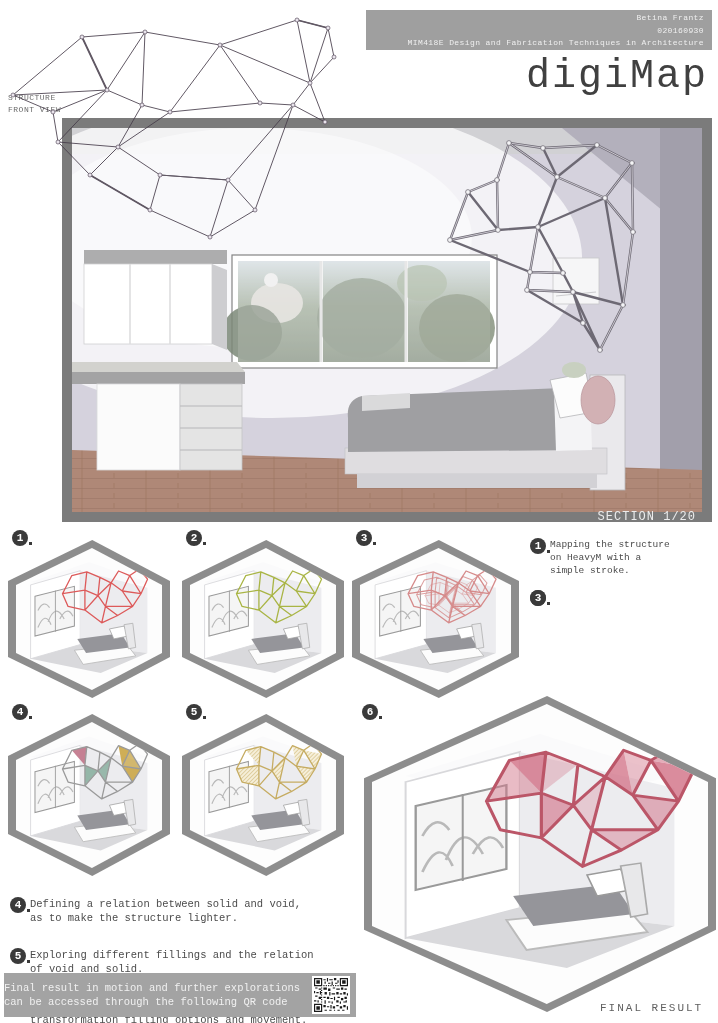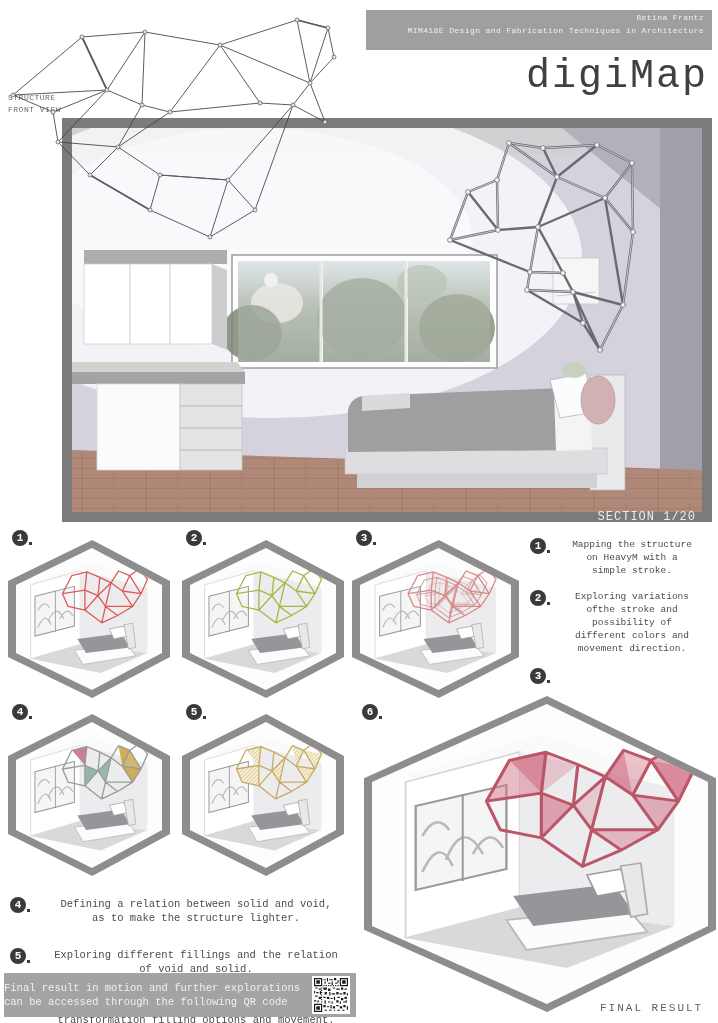--- a/index.html
+++ b/index.html
@@ -28,21 +28,21 @@
        clip-path:polygon(52% 0%,100% 26%,100% 74%,52% 100%,0% 74%,0% 26%);}
   .hex-in{position:absolute;left:8px;top:8px;right:8px;bottom:8px;background:#fdfdfd;
           clip-path:polygon(52% 0%,100% 26%,100% 74%,52% 100%,0% 74%,0% 26%);}
   .hex-in svg{width:100%;height:100%;display:block;}
 
   
   .steps-right{left:530px;top:538px;width:184px;}
   .steps-bottom{left:10px;top:874px;width:352px;}
   .step{position:relative;padding-left:20px;margin-bottom:13px;}
   .step .badge{left:0;top:0;}
-  .step-text{font-size:9.5px;line-height:13px;color:#4c4c4c;white-space:pre-line;text-align:center;}
+  .step-text{font-size:9.5px;line-height:13px;color:#4c4c4c;white-space:pre-line;}
   .steps-bottom .step-text{font-size:10.5px;line-height:14px;margin-top:23px;}
   .steps-bottom .step{margin-bottom:10px;}
 
   
   .footer-box{left:4px;top:973px;width:352px;height:44px;background:#a3a3a3;
               display:flex;align-items:center;}
   .footer-text{color:#f0f0f0;font-size:10.5px;line-height:14px;padding-left:0;
                white-space:pre-line;flex:1;}
   .qr{width:38px;height:38px;background:#fff;margin-right:6px;padding:2px;box-sizing:border-box;}
   .qr svg{width:100%;height:100%;display:block;}
@@ -93,20 +93,21 @@
         <rect width="64" height="10" fill="#9e6e59"></rect>
         <line x1="0" y1="0" x2="64" y2="0" stroke="#7c5140" stroke-width="0.9"></line>
         <line x1="20" y1="0" x2="20" y2="10" stroke="#85573f" stroke-width="0.7"></line>
         <line x1="52" y1="5" x2="52" y2="10" stroke="#85573f" stroke-width="0.7"></line>
       </pattern>
     </defs>
   </svg>
 
   <div class="abs hdr-bar">
     <div>Betina Frantz</div>
+    <div>020160930</div>
     <div>MIM418E Design and Fabrication Techniques in Architecture</div>
   </div>
   <div class="abs title">digiMap</div>
 
   <div class="abs struct-label">STRUCTURE
 FRONT VIEW</div>
 
   <svg class="abs" style="left:62px;top:118px;z-index:1" width="650" height="404" viewBox="0 0 650 404">
     <defs>
       <clipPath id="roomClip">
@@ -391,25 +392,20 @@
           <span>1</span>
         </div>
       <div class="step-text">Mapping the structure
 on HeavyM with a
 simple stroke.</div>
     </div>
     <div class="step">
       <div class="badge">
           <span>2</span>
         </div>
-      <div class="step-text">Exploring variations
-ofthe stroke and
-possibility of
-different colors and
-movement direction.</div>
     </div>
     <div class="step">
       <div class="badge">
           <span>3</span>
         </div>
     </div>
   </div>
 
   <div class="abs steps-bottom">
     <div class="step">

